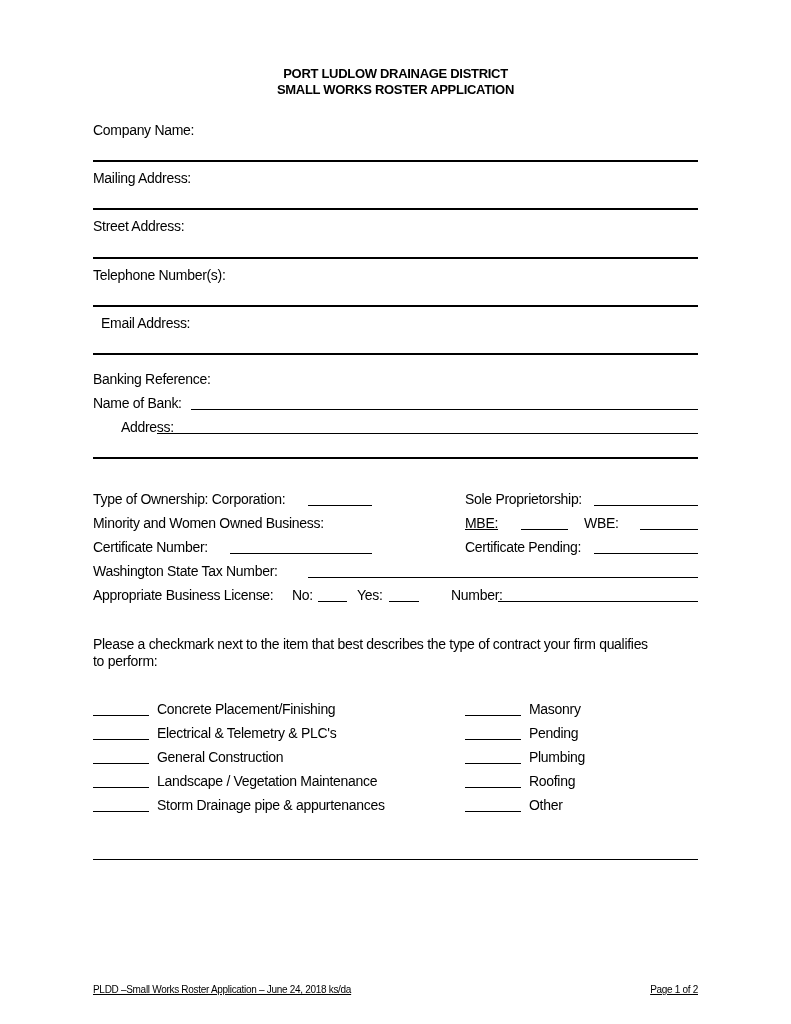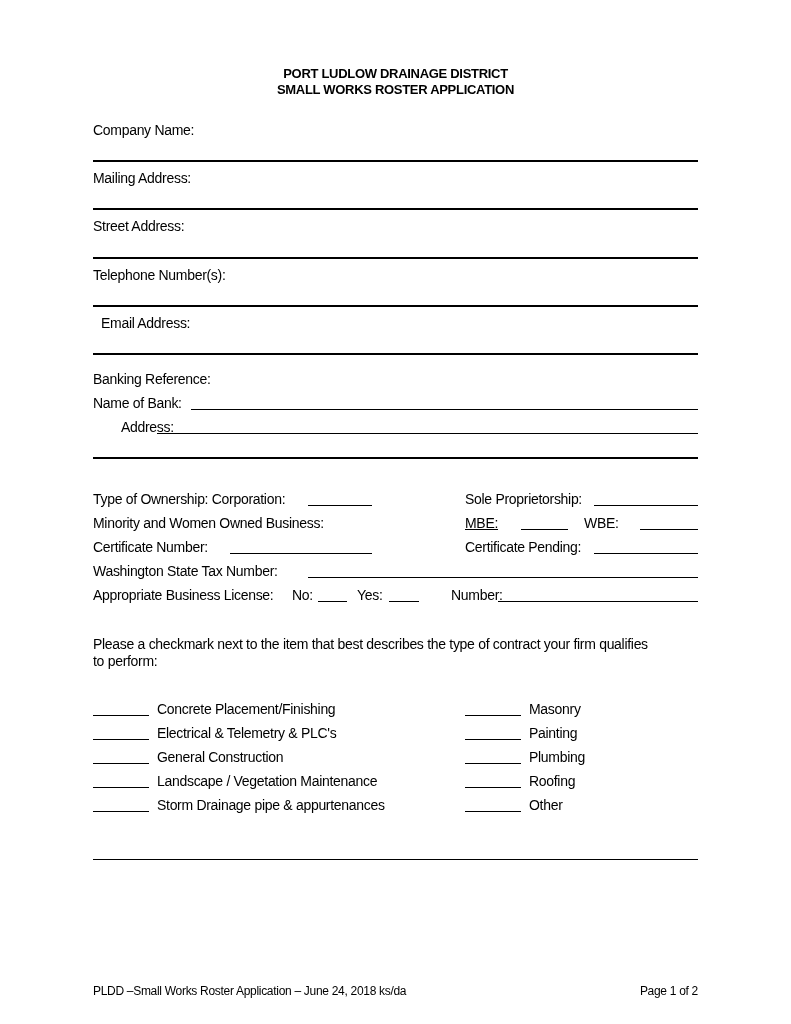--- a/index.html
+++ b/index.html
@@ -3,21 +3,21 @@
 <meta charset="utf-8">
 <style>
   html, body { margin: 0; padding: 0; background: #ffffff; }
   body { width: 791px; height: 1024px; position: relative; overflow: hidden;
          font-family: "Liberation Sans", sans-serif; color: #000; }
   .abs { position: absolute; }
   .title { left: 0; width: 791px; text-align: center; font-weight: bold; font-size: 13px; letter-spacing: -0.3px; }
   .lbl { font-size: 14px; letter-spacing: -0.3px; white-space: nowrap; }
   .rule { height: 0; border-top: 2px solid #000; }
   .uline { height: 0; border-top: 1.5px solid #000; }
-  .foot { font-size: 12px; letter-spacing: -0.3px; white-space: nowrap; }
+  .foot { font-size: 10px; letter-spacing: -0.3px; white-space: nowrap; text-decoration: underline; }
 </style>
 </head>
 <body>
 
 <div class="abs title" style="top:66px;">PORT LUDLOW DRAINAGE DISTRICT</div>
 <div class="abs title" style="top:82px;">SMALL WORKS ROSTER APPLICATION</div>
 
 <div class="abs lbl" style="left:93px; top:122px;">Company Name:</div>
 <div class="abs rule" style="left:93px; top:160px; width:605px;"></div>
 
@@ -77,21 +77,21 @@
 <div class="abs uline" style="left:93px; top:763px; width:56px;"></div>
 <div class="abs lbl" style="left:157px; top:749px;">General Construction</div>
 <div class="abs uline" style="left:93px; top:787px; width:56px;"></div>
 <div class="abs lbl" style="left:157px; top:773px;">Landscape / Vegetation Maintenance</div>
 <div class="abs uline" style="left:93px; top:811px; width:56px;"></div>
 <div class="abs lbl" style="left:157px; top:797px;">Storm Drainage pipe &amp; appurtenances</div>
 
 <div class="abs uline" style="left:465px; top:715px; width:56px;"></div>
 <div class="abs lbl" style="left:529px; top:701px;">Masonry</div>
 <div class="abs uline" style="left:465px; top:739px; width:56px;"></div>
-<div class="abs lbl" style="left:529px; top:725px;">Painting</div>
+<div class="abs lbl" style="left:529px; top:725px;">Pending</div>
 <div class="abs uline" style="left:465px; top:763px; width:56px;"></div>
 <div class="abs lbl" style="left:529px; top:749px;">Plumbing</div>
 <div class="abs uline" style="left:465px; top:787px; width:56px;"></div>
 <div class="abs lbl" style="left:529px; top:773px;">Roofing</div>
 <div class="abs uline" style="left:465px; top:811px; width:56px;"></div>
 <div class="abs lbl" style="left:529px; top:797px;">Other</div>
 
 <div class="abs uline" style="left:93px; top:859px; width:605px;"></div>
 
 <div class="abs foot" style="left:93px; top:984px;">PLDD –Small Works Roster Application – June 24, 2018 ks/da</div>

